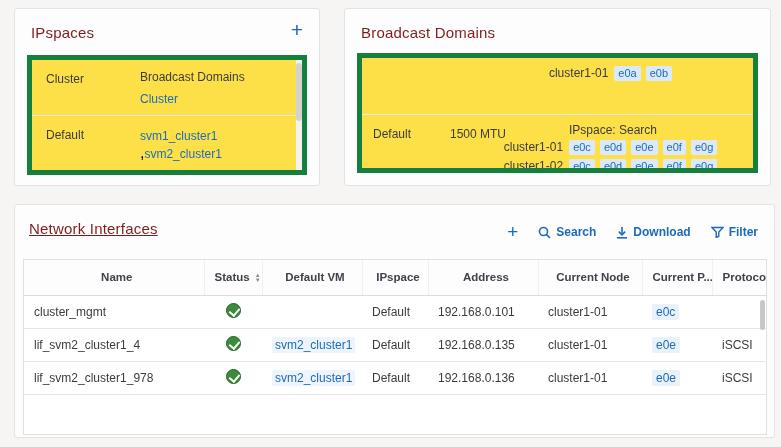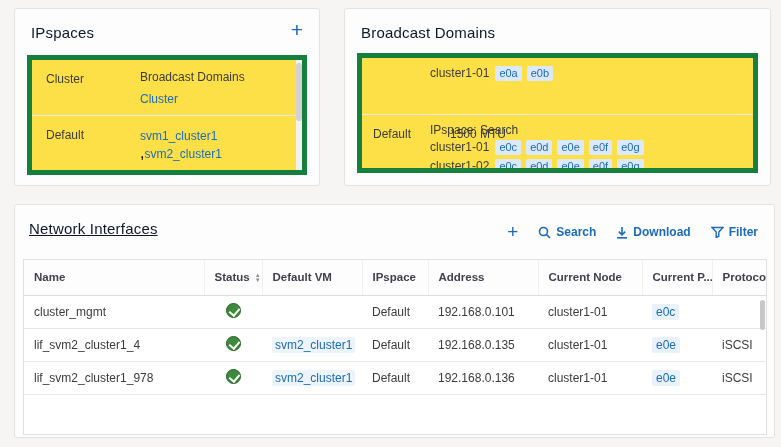--- a/index.html
+++ b/index.html
@@ -1,20 +1,20 @@
 <!DOCTYPE html>
 <html><head>
 <meta charset="utf-8">
 <style>
   * { margin:0; padding:0; box-sizing:border-box; }
   html,body { width:781px; height:447px; overflow:hidden; }
   body { font-family:"Liberation Sans", sans-serif; background:#f6f5f4; position:relative; }
 
   .card { position:absolute; background:#fdfdfd; border:1px solid #e3e3e3; border-radius:3px; }
-  .panel-title { position:absolute; left:16px; top:15px; font-size:15px; color:#0f172a; letter-spacing:.2px; }
+  .panel-title { position:absolute; left:16px; top:15px; font-size:15px; color:#7f1d1d; letter-spacing:.2px; }
 
   
   #ipspaces { left:14px; top:8px; width:306px; height:178px; }
   .plus-btn { position:absolute; right:16px; top:10px; color:#1c6bba; font-size:21px; font-weight:400; cursor:pointer; line-height:22px; }
   .inner-list { position:absolute; left:12px; right:12px; top:46px; bottom:10px; background:#fde047; border:5px solid #15803d; overflow:hidden; }
   .ip-row { position:relative; padding:10px 0 8px 0; }
   .ip-row + .ip-row { border-top:1px solid #e9e9e9; }
   .ip-name { position:absolute; left:14px; top:12px; font-size:12px; color:#3c3c3c; }
   .ip-val { margin-left:108px; margin-right:14px; }
   .ip-field { font-size:12px; color:#3c3c3c; margin-bottom:5px; }
@@ -22,36 +22,36 @@
   .v-scroll { position:absolute; right:0; top:0; bottom:0; width:6px; background:#f2f2f2; }
   .v-thumb { position:absolute; right:0; top:3px; width:6px; height:58px; background:#d2d2d2; border-radius:3px; }
 
   
   #bdomains { left:344px; top:8px; width:427px; height:178px; }
   #bdomains .inner-list { top:44px; bottom:12px; }
   .bd-row { position:relative; padding:8px 0 6px 0; min-height:56px; }
   .bd-row + .bd-row { border-top:1px solid #e9e9e9; }
   .bd-name { position:absolute; left:11px; top:12px; font-size:12px; color:#3c3c3c; }
   .bd-mtu { position:absolute; left:88px; top:12px; font-size:12px; color:#3c3c3c; }
-  .bd-ports { margin-left:68px; }
+  .bd-ports { margin-left:111px;text-align:center; }
   .bd-ipspace { font-size:12px; color:#3c3c3c; margin-bottom:3px; }
   .bd-portline { font-size:12px; color:#3c3c3c; margin-bottom:4px; white-space:nowrap; }
   .bd-node { margin-right:6px; }
   .badge { display:inline-block; background:#dbe9fb; color:#1c6bba; font-size:11px; line-height:15px; padding:0 4px; margin-right:5px; border-radius:2px; cursor:pointer; }
 
   
   #netif { left:14px; top:204px; width:761px; height:234px; }
   .actions { position:absolute; right:16px; top:18px; display:flex; align-items:center; gap:20px; }
   .action { display:flex; align-items:center; gap:5px; color:#1c6bba; font-size:12px; font-weight:bold; cursor:pointer; }
   .action svg { display:block; }
   .action-plus { font-size:19px; font-weight:400; color:#1c6bba; cursor:pointer; line-height:18px; }
 
   .table-wrap { position:absolute; left:8px; right:7px; top:54px; bottom:2px; background:#fff; border:1px solid #e0e0e0; overflow:hidden; }
   table { width:100%; border-collapse:collapse; table-layout:fixed; }
-  th { height:35px; text-align:left; font-size:11.5px; color:#41414b; padding:0 4px 0 10px; border-bottom:1px solid #dcdcdc; border-right:1px solid #f0f0f0; background:#fdfdfd; white-space:nowrap; overflow:hidden; }
+  th { height:35px; text-align:center; font-size:11.5px; color:#41414b; padding:0 4px 0 10px; border-bottom:1px solid #dcdcdc; border-right:1px solid #f0f0f0; background:#fdfdfd; white-space:nowrap; overflow:hidden; }
   th:last-child { border-right:none; }
   td { height:33px; font-size:12px; color:#3b3b3b; padding:0 4px 0 10px; border-bottom:1px solid #e6e6e6; background:#fff; white-space:nowrap; overflow:hidden; }
   .sort-arrows { display:inline-flex; flex-direction:column; vertical-align:middle; margin-left:5px; cursor:pointer; }
   .sort-arrows i { font-style:normal; font-size:6px; line-height:5px; color:#8a8a8a; }
   .status-ok-icon { display:inline-block; width:15px; height:15px; border-radius:50%; background:#3c8b3c; border:1px solid #276027; margin-left:12px; position:relative; }
   .status-ok-icon::after { content:""; position:absolute; left:4px; top:2px; width:5px; height:8px; border:solid #fff; border-width:0 2px 2px 0; transform:rotate(40deg); }
   .cell-link { color:#1c6bba; background:#edf4fc; padding:1px 3px; border-radius:2px; font-size:12px; cursor:pointer; }
   .port-lite { color:#1c6bba; background:#e9f1fb; padding:1px 4px; border-radius:2px; font-size:12px; cursor:pointer; }
   .tbl-thumb { position:absolute; right:1px; top:40px; width:5px; height:30px; background:#c7c7c7; border-radius:3px; }
 </style>

